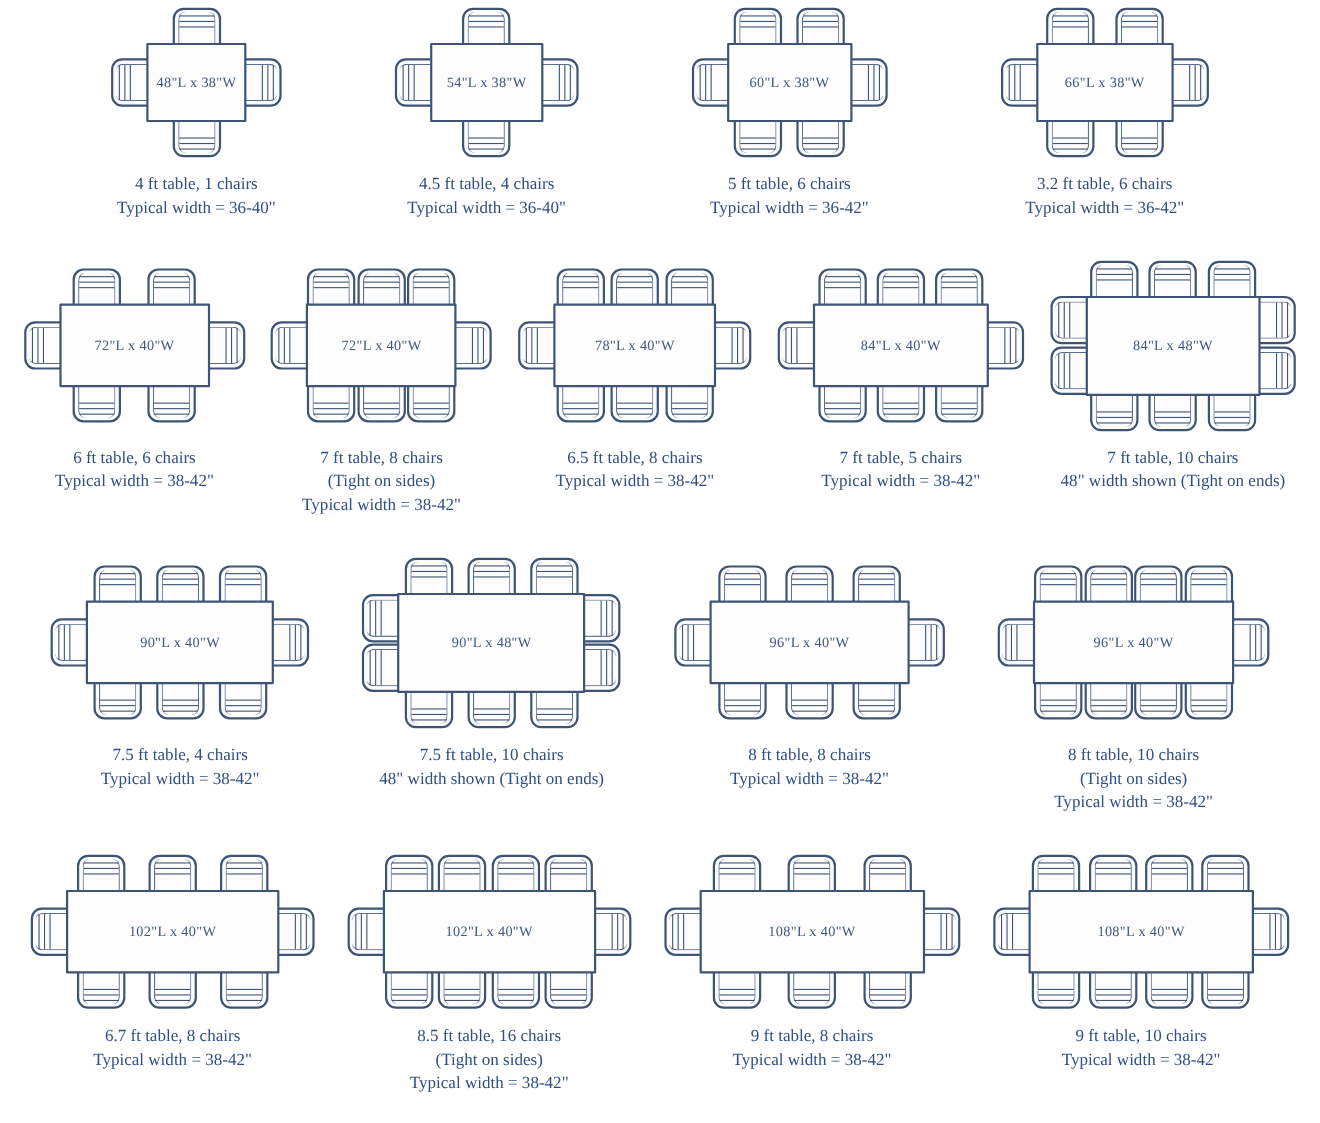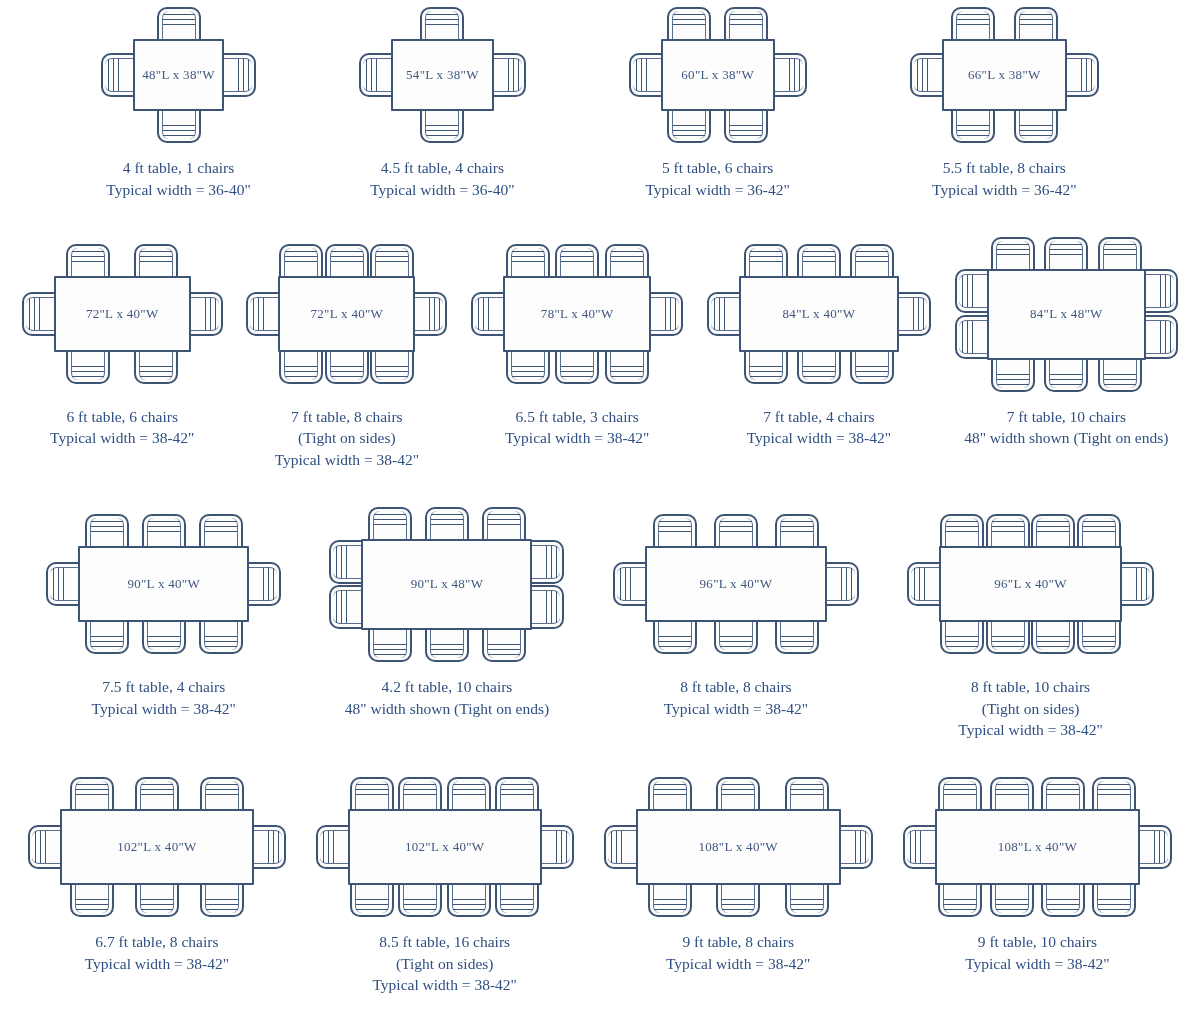--- a/index.html
+++ b/index.html
@@ -201,21 +201,21 @@
               <div class="stripe sv" style="right: 5px;"></div>
               <div class="stripe sv" style="right: 10px;"></div>
               <div class="stripe sv" style="right: 15px;"></div>
             </div>
             <div class="table-top" style="left: 34px; top: 34px; width: 125.4px; height: 72.2px;">
               <div class="table-label">66"L x 38"W</div>
             </div>
           </div>
         </div>
         <div class="caption">
-          <div class="caption-line">5.5 ft table, 8 chairs</div>
+          <div class="caption-line">3.2 ft table, 6 chairs</div>
           <div class="caption-line">Typical width = 36-42"</div>
         </div>
       </div>
     </div>
     <div class="row">
       <div class="cell">
         <div class="figwrap" style="height: 159.2px;">
           <div class="figure" style="width: 204.8px; height: 144px;">
             <div class="chair v" style="left: 46.2px; top: 2px; width: 44px; height: 44px;">
               <div class="arms"></div>
@@ -375,21 +375,21 @@
               <div class="stripe sv" style="right: 5px;"></div>
               <div class="stripe sv" style="right: 10px;"></div>
               <div class="stripe sv" style="right: 15px;"></div>
             </div>
             <div class="table-top" style="left: 34px; top: 34px; width: 148.2px; height: 76px;">
               <div class="table-label">78"L x 40"W</div>
             </div>
           </div>
         </div>
         <div class="caption">
-          <div class="caption-line">6.5 ft table, 3 chairs</div>
+          <div class="caption-line">6.5 ft table, 8 chairs</div>
           <div class="caption-line">Typical width = 38-42"</div>
         </div>
       </div>
       <div class="cell">
         <div class="figwrap" style="height: 159.2px;">
           <div class="figure" style="width: 227.6px; height: 144px;">
             <div class="chair v" style="left: 38.6px; top: 2px; width: 44px; height: 44px;">
               <div class="arms"></div>
               <div class="stripe sh" style="top: 5px;"></div>
               <div class="stripe sh" style="top: 10px;"></div>
@@ -436,21 +436,21 @@
               <div class="stripe sv" style="right: 5px;"></div>
               <div class="stripe sv" style="right: 10px;"></div>
               <div class="stripe sv" style="right: 15px;"></div>
             </div>
             <div class="table-top" style="left: 34px; top: 34px; width: 159.6px; height: 76px;">
               <div class="table-label">84"L x 40"W</div>
             </div>
           </div>
         </div>
         <div class="caption">
-          <div class="caption-line">7 ft table, 4 chairs</div>
+          <div class="caption-line">7 ft table, 5 chairs</div>
           <div class="caption-line">Typical width = 38-42"</div>
         </div>
       </div>
       <div class="cell">
         <div class="figwrap" style="height: 159.2px;">
           <div class="figure" style="width: 227.6px; height: 159.2px;">
             <div class="chair v" style="left: 38.6px; top: 2px; width: 44px; height: 44px;">
               <div class="arms"></div>
               <div class="stripe sh" style="top: 5px;"></div>
               <div class="stripe sh" style="top: 10px;"></div>
@@ -645,21 +645,21 @@
               <div class="stripe sv" style="right: 5px;"></div>
               <div class="stripe sv" style="right: 10px;"></div>
               <div class="stripe sv" style="right: 15px;"></div>
             </div>
             <div class="table-top" style="left: 34px; top: 34px; width: 171px; height: 91.2px;">
               <div class="table-label">90"L x 48"W</div>
             </div>
           </div>
         </div>
         <div class="caption">
-          <div class="caption-line">4.2 ft table, 10 chairs</div>
+          <div class="caption-line">7.5 ft table, 10 chairs</div>
           <div class="caption-line">48" width shown (Tight on ends)</div>
         </div>
       </div>
       <div class="cell">
         <div class="figwrap" style="height: 159.2px;">
           <div class="figure" style="width: 250.4px; height: 144px;">
             <div class="chair v" style="left: 42.4px; top: 2px; width: 44px; height: 44px;">
               <div class="arms"></div>
               <div class="stripe sh" style="top: 5px;"></div>
               <div class="stripe sh" style="top: 10px;"></div>

